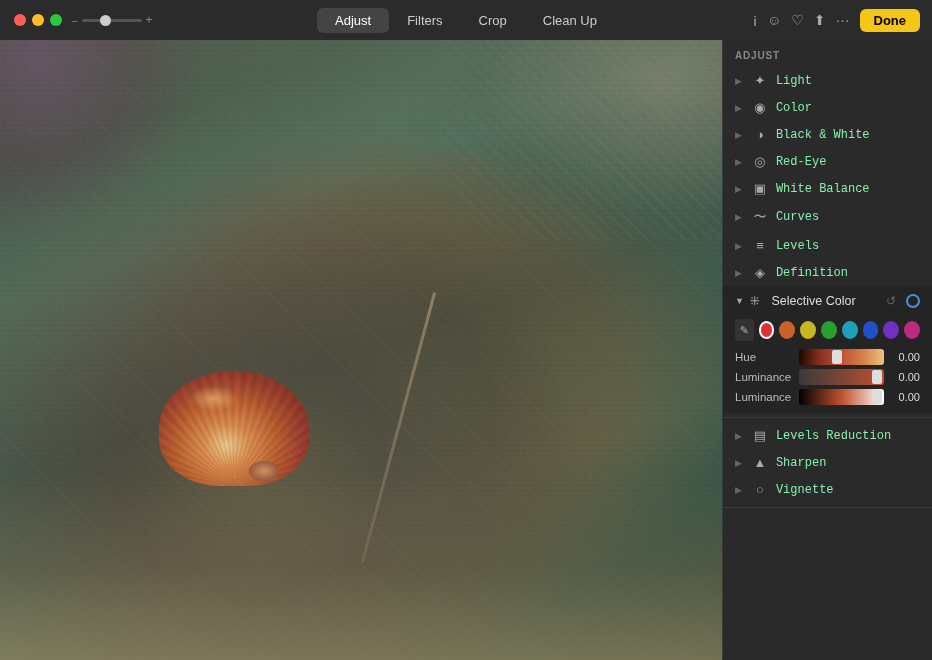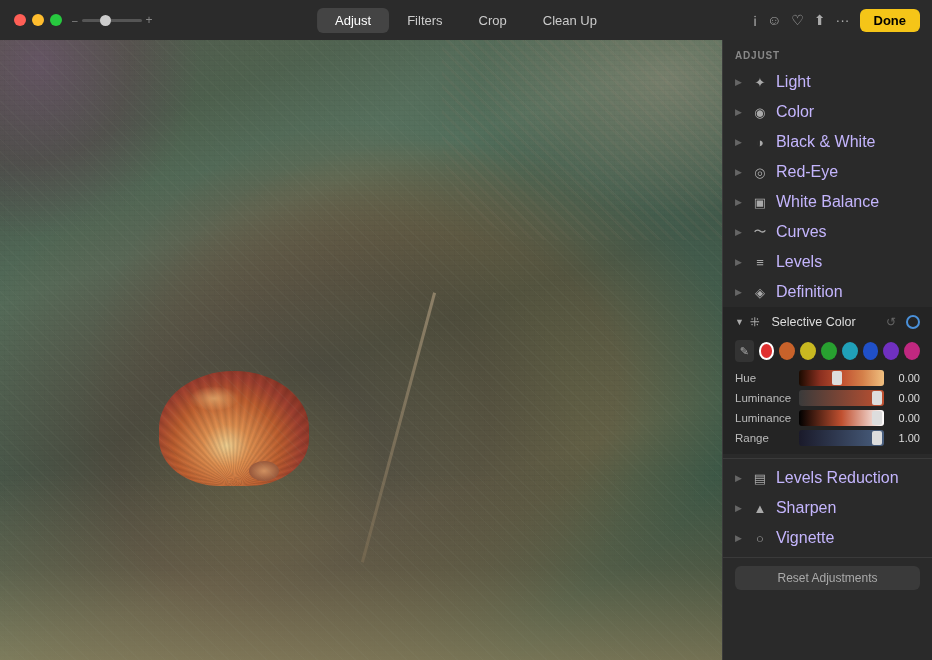--- a/index.html
+++ b/index.html
@@ -177,22 +177,23 @@
       margin-right: 2px;
     }
     .adjust-item .item-icon {
       font-size: 13px;
       width: 16px;
       text-align: center;
       color: #aaa;
     }
     .adjust-item .item-label {
       flex: 1;
-      color: #c4b5fd;
-      font-size: 16px;
+      color: #86efac;
+      font-size: 12px;
+      font-family: Liberation Mono, monospace;
     }
 
     
     .selective-color-section {
       background: #242424;
       padding-bottom: 6px;
     }
     .selective-color-header {
       display: flex;
       align-items: center;
@@ -523,27 +524,20 @@
     </div>
 
     <div class="slider-row">
       <span class="slider-row-label">Luminance</span>
       <div class="slider-row-track luminance-track">
         <div class="slider-handle" style="right:2px;"></div>
       </div>
       <span class="slider-row-value">0.00</span>
     </div>
 
-    <div class="slider-row">
-      <span class="slider-row-label">Range</span>
-      <div class="slider-row-track range-track">
-        <div class="slider-handle" style="right:2px;"></div>
-      </div>
-      <span class="slider-row-value">1.00</span>
-    </div>
   </div>
 
   <div class="divider"></div>
 
   <div class="adjust-item">
     <span class="chevron">▶</span>
     <span class="item-icon">▤</span>
     <span class="item-label">Levels Reduction</span>
   </div>
 
@@ -554,17 +548,16 @@
   </div>
 
   <div class="adjust-item">
     <span class="chevron">▶</span>
     <span class="item-icon">○</span>
     <span class="item-label">Vignette</span>
   </div>
 
   <div class="divider"></div>
 
-  <button class="reset-btn">Reset Adjustments</button>
 </div>
 
 <div class="before-label">
 </div>
 
 </body></html>

